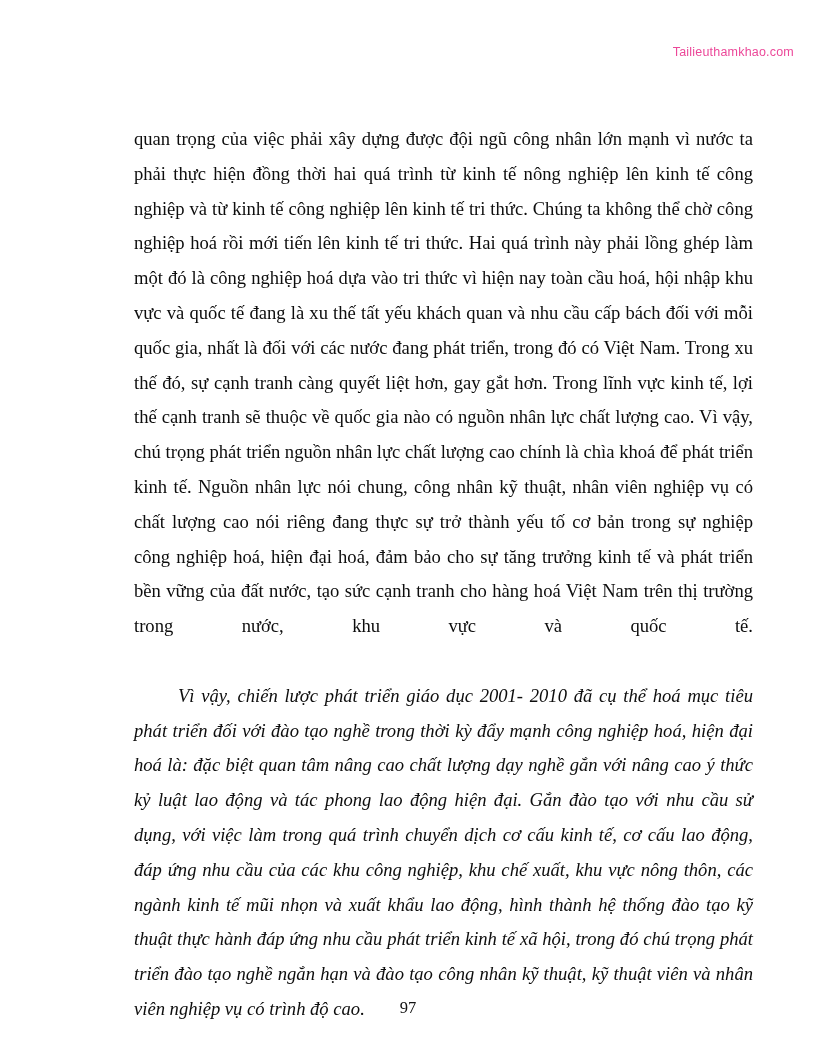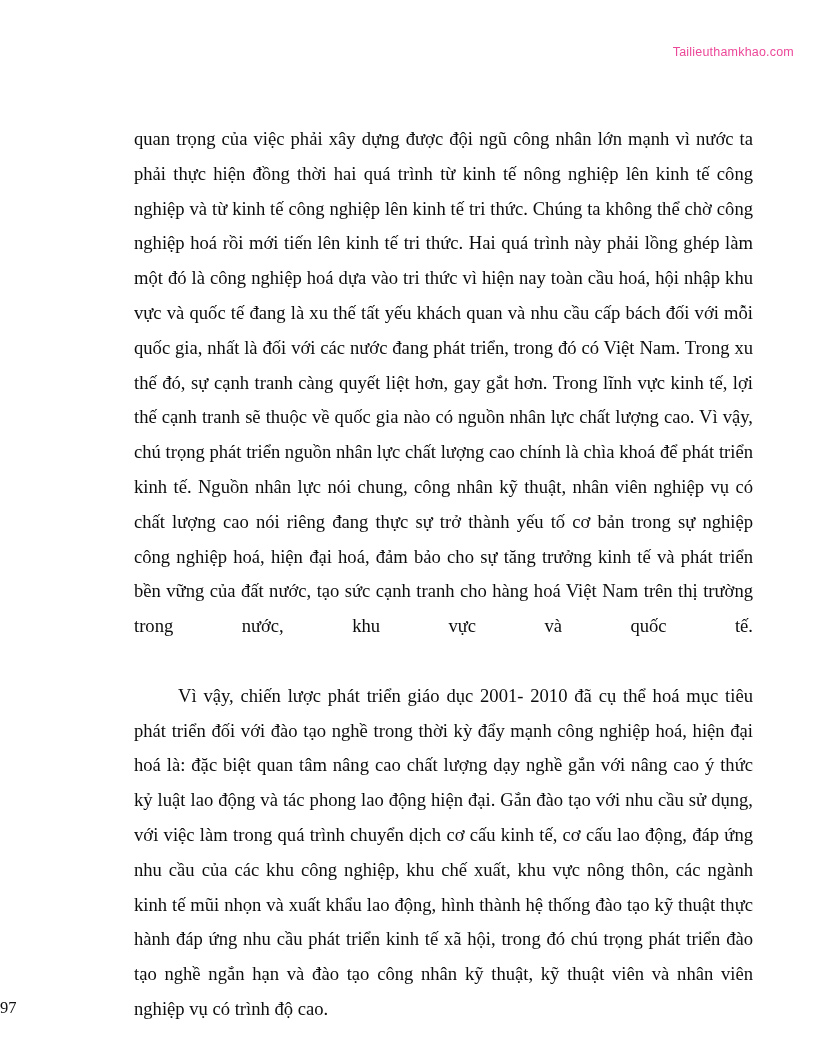--- a/index.html
+++ b/index.html
@@ -57,38 +57,40 @@
     color: #0d0d0d;
     -webkit-font-smoothing: antialiased;
   }
 
   .para + .para {
     margin-top: 0;
   }
 
   .para-indent {
     text-indent: 44px;
+    font-style: italic;
   }
 
   
   .para::after {
     content: "";
     display: inline-block;
     width: 100%;
   }
   .para.no-stretch::after {
     content: none;
   }
 
   
   .page-number {
     position: absolute;
     left: 0;
     right: 0;
     top: 998px;
+    text-align: center;
     font-size: 16.5px;
     color: #111111;
   }
 </style>
 </head>
 <body>
 
 <div class="page">
 
   <div class="watermark">Tailieuthamkhao.com</div>

